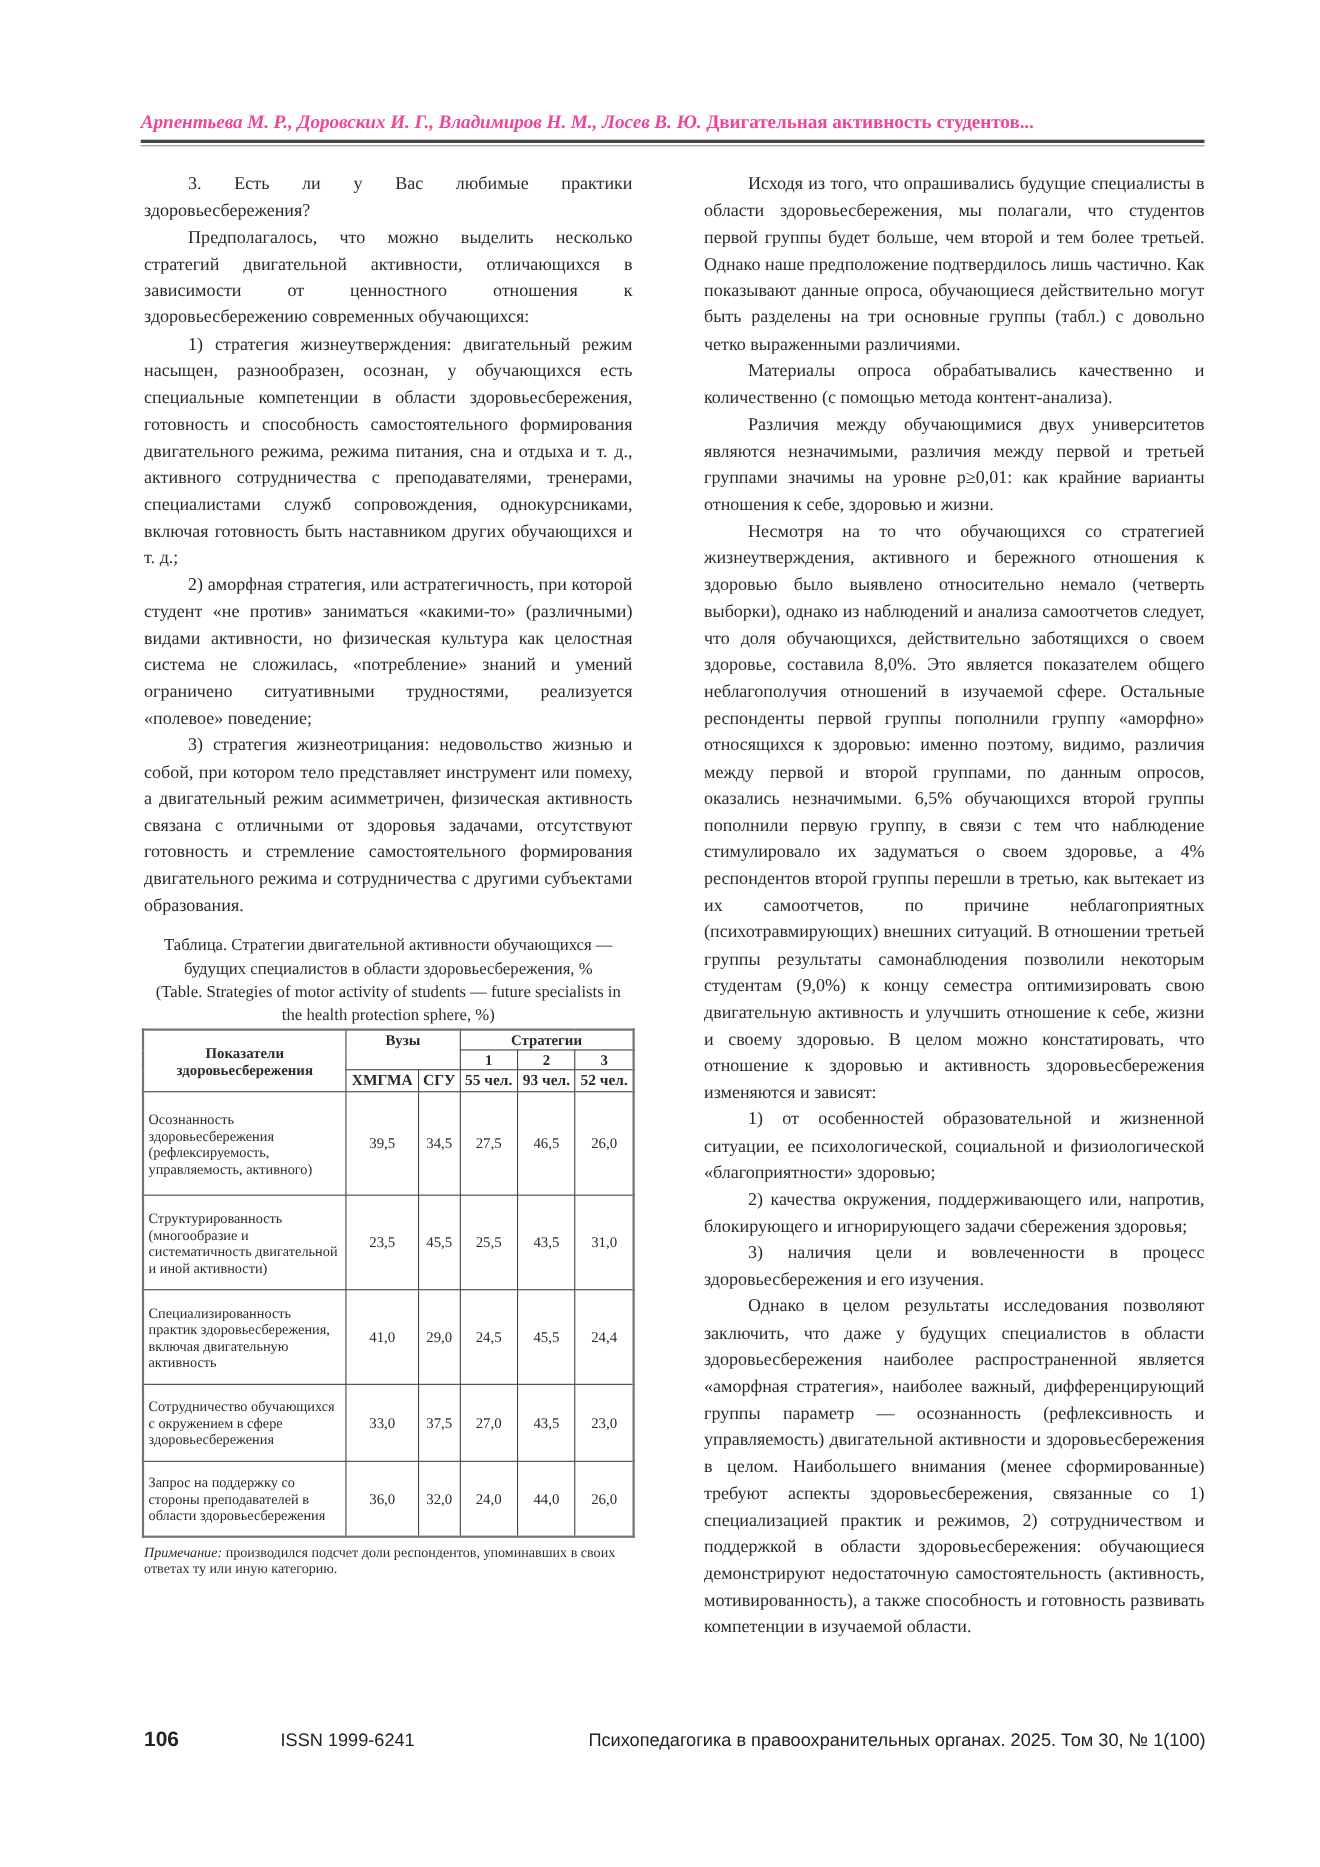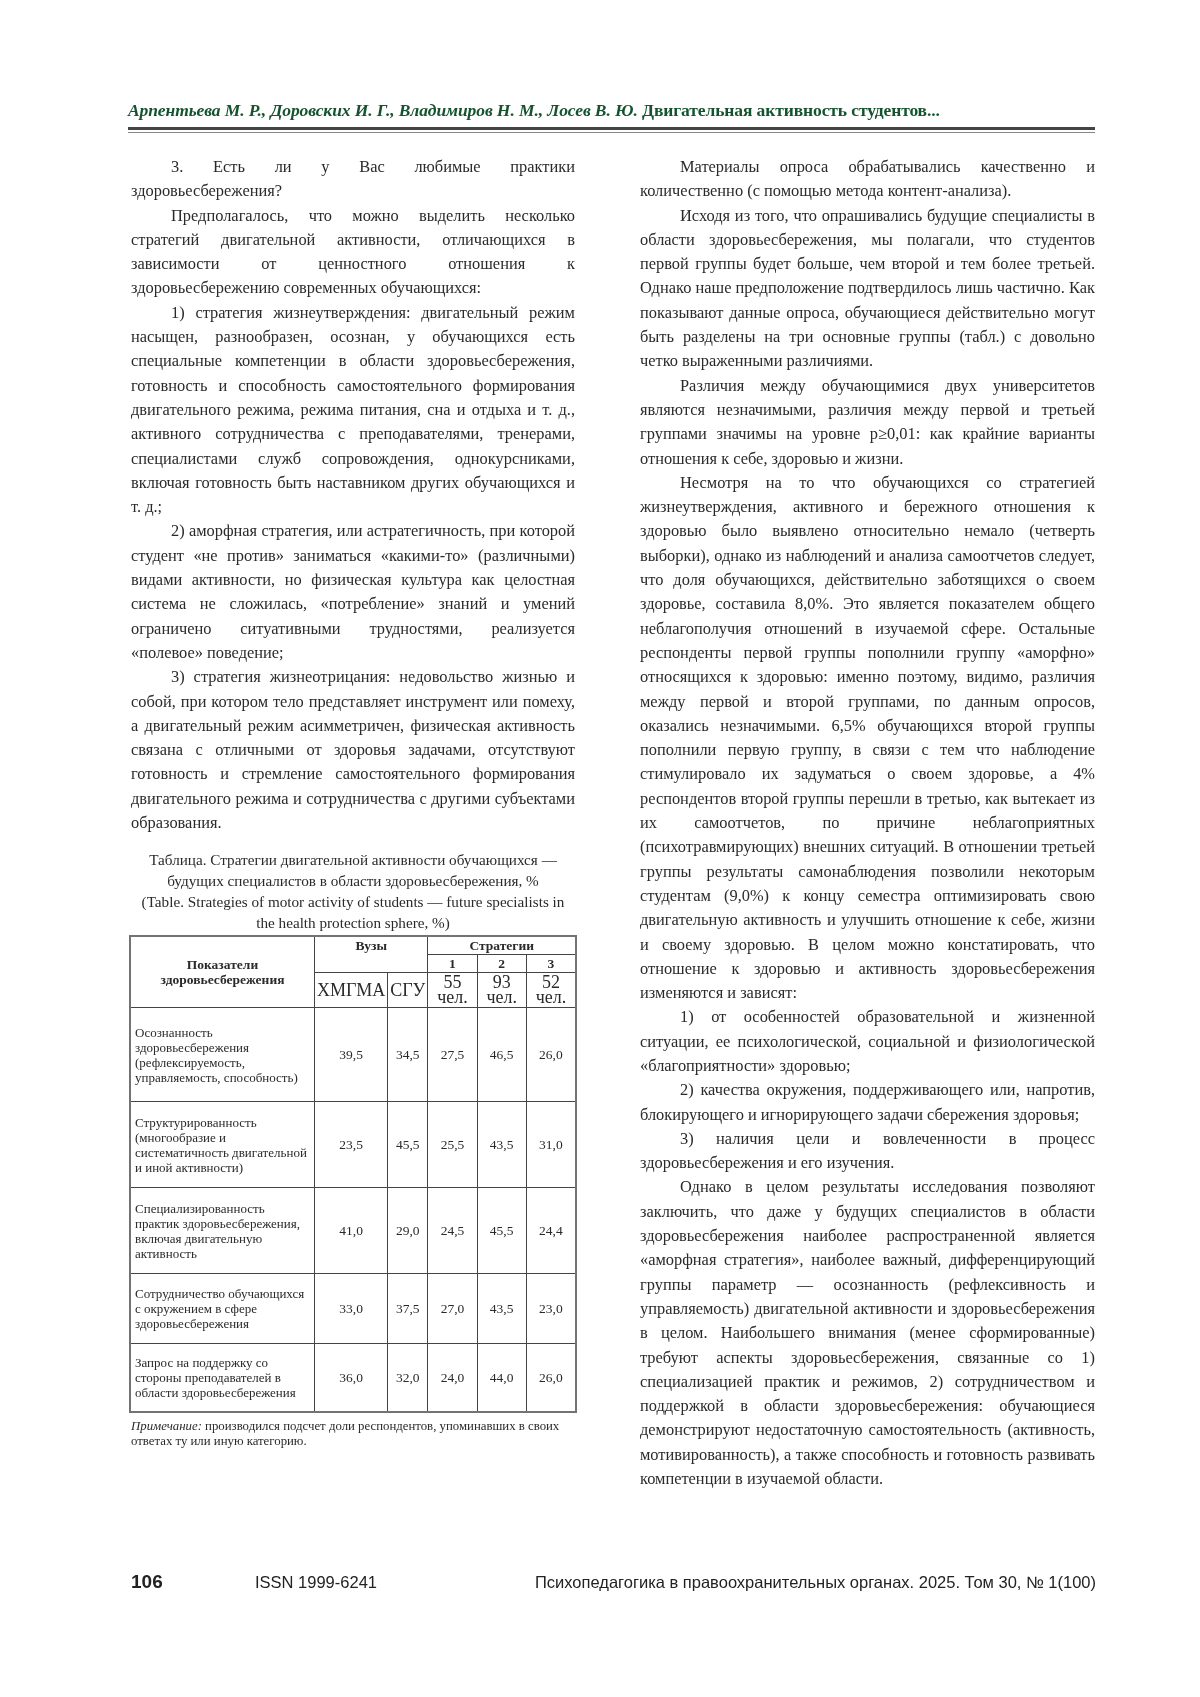--- a/index.html
+++ b/index.html
@@ -1,31 +1,31 @@
 <!DOCTYPE html>
 <html><head>
 <meta charset="utf-8">
 <style>
   html, body { margin: 0; padding: 0; background: #ffffff; }
   body { width: 1200px; height: 1697px; position: relative; overflow: hidden; color: #2a2a2a; font-family: "Liberation Serif", "DejaVu Serif", serif; }
   .header { position: absolute; left: 128px; top: 100px; width: 967px; }
-  .header-text { font-style: italic; font-weight: bold; font-size: 17.5px; letter-spacing: -0.1px; white-space: nowrap; color: #14532d; }
+  .header-text { font-style: italic; font-weight: bold; font-size: 17.5px; letter-spacing: -0.1px; white-space: nowrap; color: #ec4899; }
   .header-text .title-part { font-style: normal; }
   .header-rule1 { height: 3px; background: #444; margin-top: 6px; }
   .header-rule2 { height: 1px; background: #888; margin-top: 2px; }
   .col { position: absolute; top: 155px; font-size: 16.4px; line-height: 24.3px; text-align: justify; }
   .col-left { left: 131px; width: 444px; }
   .col-right { left: 640px; width: 455px; }
   .col p { margin: 0; text-indent: 40px; hyphens: auto; }
   .table-caption { text-align: center; font-size: 15.2px; line-height: 21px; margin-top: 14px; }
   .table-caption b { font-weight: normal; }
   table.data { border-collapse: collapse; width: 448px; margin-top: 2px; margin-left: -2px; font-size: 13px; line-height: 15px; }
   table.data td, table.data th { border: 1.3px solid #444; padding: 1px 4px; }
   table.data th { font-weight: bold; text-align: center; font-size: 13.5px; }
-  table.data th.sub { font-weight: normal; font-size: 18px; padding: 2px 2px; }
+  table.data th.sub { font-weight: bold; font-size: 14px; padding: 2px 2px; }
   table.data td.num { text-align: center; vertical-align: middle; font-size: 13.5px; }
   table.data td.label { text-align: left; width: 175px; }
   table.data { border: 2px solid #737373; }
   .note { font-size: 12.8px; line-height: 15px; margin-top: 6px; text-align: left; }
   .note i { font-style: italic; margin-top: 30px; }
   .footer { position: absolute; top: 1573px; left: 131px; width: 965px; font-family: "Liberation Sans", "DejaVu Sans", sans-serif; font-size: 16.5px; color: #222; }
   .footer .page-num { position: absolute; left: 0; font-weight: bold; font-size: 19px; top: -2px; }
   .footer .issn { position: absolute; left: 124px; }
   .footer .journal { position: absolute; right: 0; }
 </style>
@@ -68,21 +68,21 @@
       <th>3</th>
     </tr>
     <tr>
       <th class="sub">ХМГМА</th>
       <th class="sub">СГУ</th>
       <th class="sub">55 чел.</th>
       <th class="sub">93 чел.</th>
       <th class="sub">52 чел.</th>
     </tr>
     <tr style="height:94px;">
-      <td class="label">Осознанность здоровьесбережения (рефлексируемость, управляемость, способность)</td>
+      <td class="label">Осознанность здоровьесбережения (рефлексируемость, управляемость, активного)</td>
       <td class="num">39,5</td>
       <td class="num">34,5</td>
       <td class="num">27,5</td>
       <td class="num">46,5</td>
       <td class="num">26,0</td>
     </tr>
     <tr style="height:86px;">
       <td class="label">Структурированность (многообразие и систематичность двигательной и иной активности)</td>
       <td class="num">23,5</td>
       <td class="num">45,5</td>
@@ -116,22 +116,22 @@
     </tr>
   </tbody>
     </table>
 
   <div class="note">
     <i>Примечание:</i><span> производился подсчет доли респондентов, упоминавших в своих ответах ту или иную категорию.</span>
   </div>
 </div>
 
 <div class="col col-right">
+  <p>Исходя из того, что опрашивались будущие специалисты в области здоровьесбережения, мы полагали, что студентов первой группы будет больше, чем второй и тем более третьей. Однако наше предположение подтвердилось лишь частично. Как показывают данные опроса, обучающиеся действительно могут быть разделены на три основные группы (табл.) с довольно четко выраженными различиями.</p>
   <p>Материалы опроса обрабатывались качественно и количественно (с помощью метода контент-анализа).</p>
-  <p>Исходя из того, что опрашивались будущие специалисты в области здоровьесбережения, мы полагали, что студентов первой группы будет больше, чем второй и тем более третьей. Однако наше предположение подтвердилось лишь частично. Как показывают данные опроса, обучающиеся действительно могут быть разделены на три основные группы (табл.) с довольно четко выраженными различиями.</p>
   <p>Различия между обучающимися двух университетов являются незначимыми, различия между первой и третьей группами значимы на уровне p≥0,01: как крайние варианты отношения к себе, здоровью и жизни.</p>
   <p>Несмотря на то что обучающихся со стратегией жизнеутверждения, активного и бережного отношения к здоровью было выявлено относительно немало (четверть выборки), однако из наблюдений и анализа самоотчетов следует, что доля обучающихся, действительно заботящихся о своем здоровье, составила 8,0%. Это является показателем общего неблагополучия отношений в изучаемой сфере. Остальные респонденты первой группы пополнили группу «аморфно» относящихся к здоровью: именно поэтому, видимо, различия между первой и второй группами, по данным опросов, оказались незначимыми. 6,5% обучающихся второй группы пополнили первую группу, в связи с тем что наблюдение стимулировало их задуматься о своем здоровье, а 4% респондентов второй группы перешли в третью, как вытекает из их самоотчетов, по причине неблагоприятных (психотравмирующих) внешних ситуаций. В отношении третьей группы результаты самонаблюдения позволили некоторым студентам (9,0%) к концу семестра оптимизировать свою двигательную активность и улучшить отношение к себе, жизни и своему здоровью. В целом можно констатировать, что отношение к здоровью и активность здоровьесбережения изменяются и зависят:</p>
   <p>1)  от особенностей образовательной и жизненной ситуации, ее психологической, социальной и физиологической «благоприятности» здоровью;</p>
   <p>2)  качества окружения, поддерживающего или, напротив, блокирующего и игнорирующего задачи сбережения здоровья;</p>
   <p>3)  наличия цели и вовлеченности в процесс здоровьесбережения и его изучения.</p>
   <p>Однако в целом результаты исследования позволяют заключить, что даже у будущих специалистов в области здоровьесбережения наиболее распространенной является «аморфная стратегия», наиболее важный, дифференцирующий группы параметр — осознанность (рефлексивность и управляемость) двигательной активности и здоровьесбережения в целом. Наибольшего внимания (менее сформированные) требуют аспекты здоровьесбережения, связанные со 1) специализацией практик и режимов, 2) сотрудничеством и поддержкой в области здоровьесбережения: обучающиеся демонстрируют недостаточную самостоятельность (активность, мотивированность), а также способность и готовность развивать компетенции в изучаемой области.</p>
 </div>
 
 <div class="footer">
   <span class="page-num">106</span>

